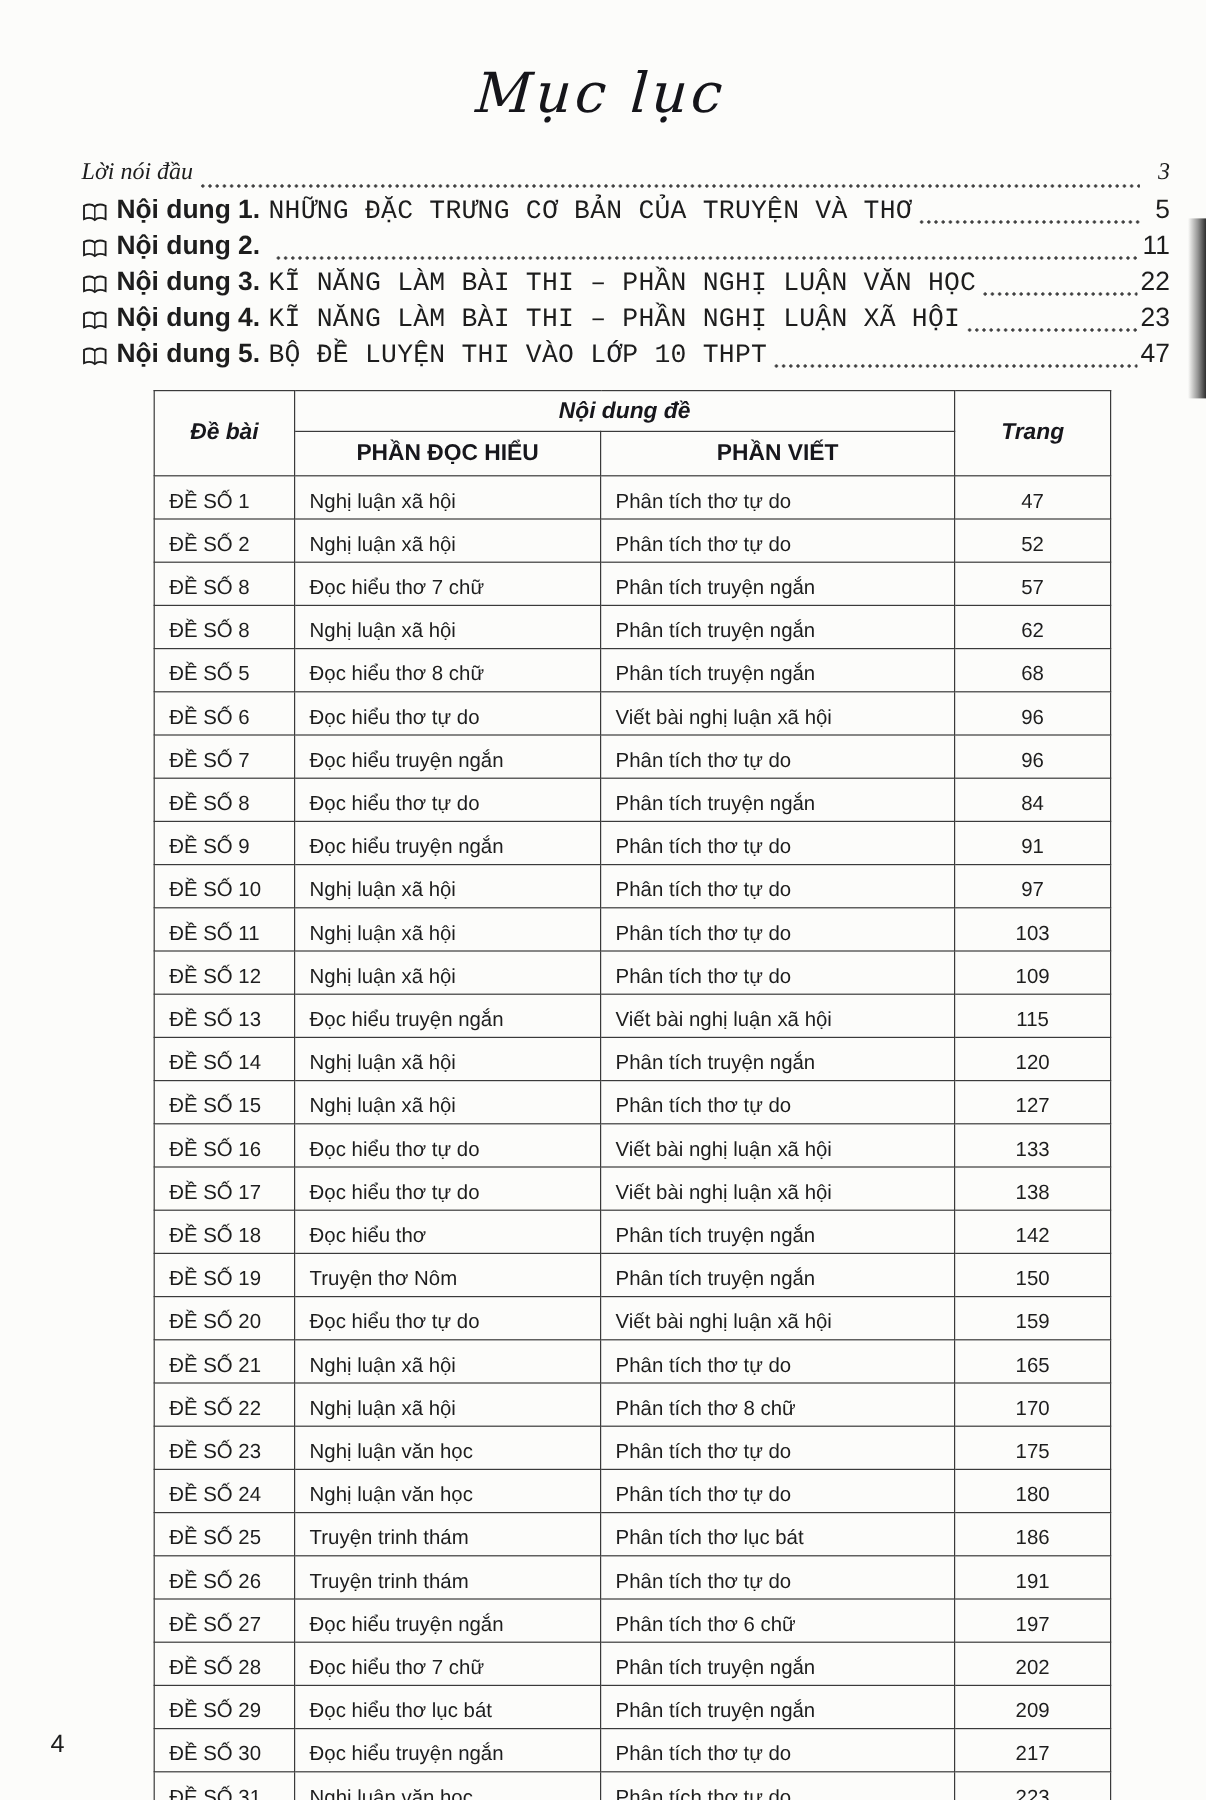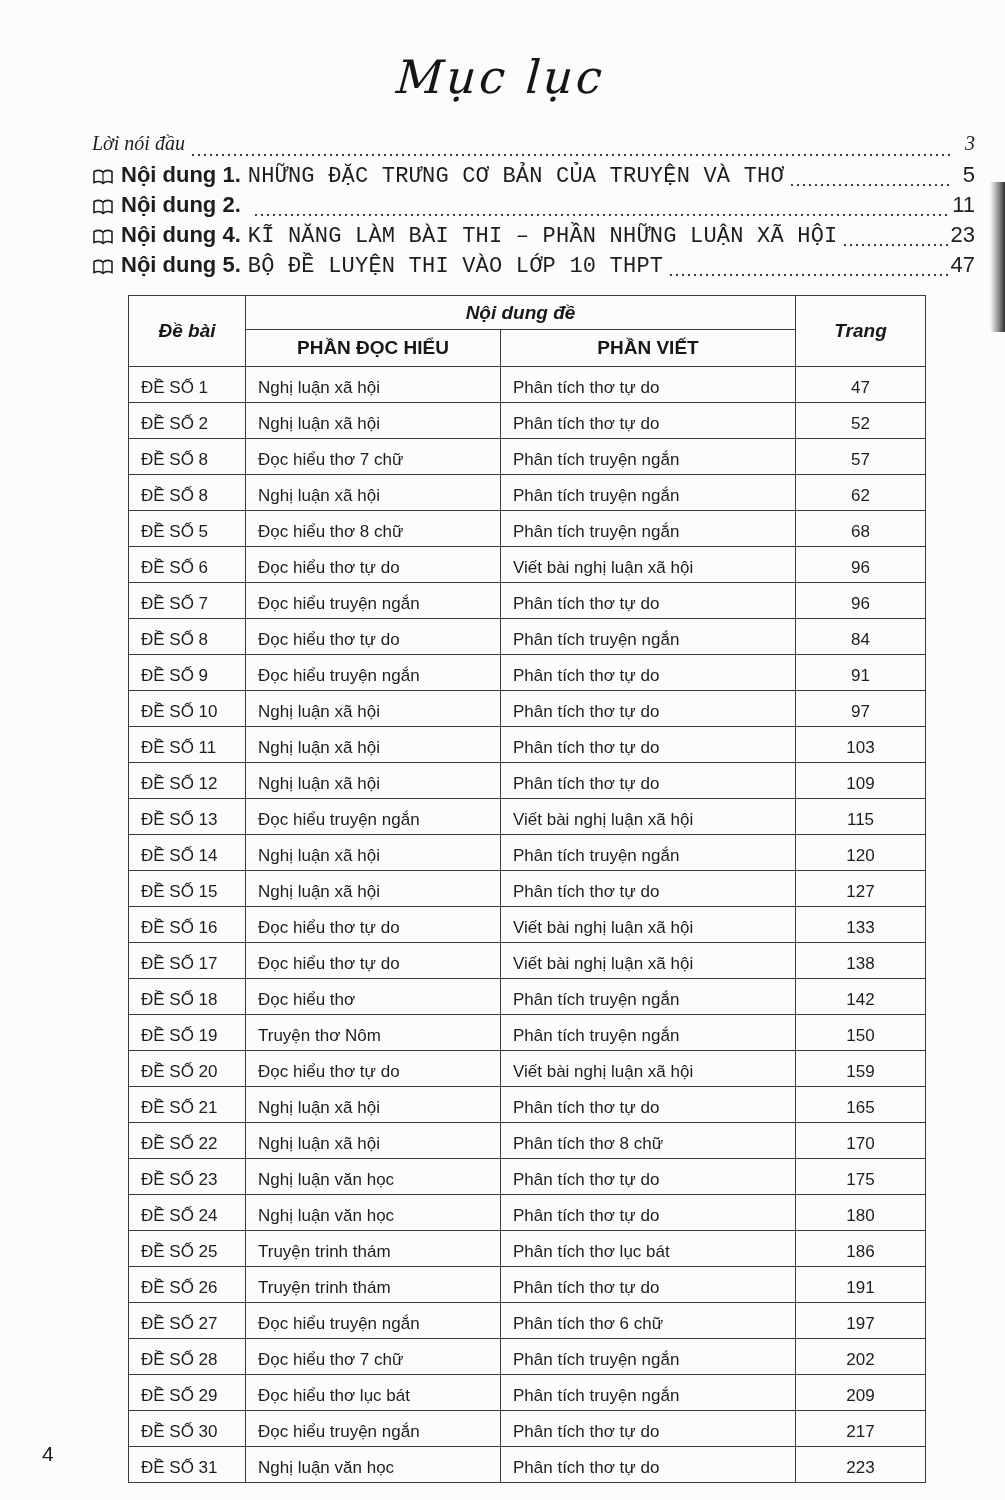--- a/index.html
+++ b/index.html
@@ -1,19 +1,19 @@
 <!DOCTYPE html>
 <html><head>
 <meta charset="utf-8">
 <style>
   html,body{margin:0;padding:0;}
   body{background:#d9d9d9;font-family:"Liberation Sans",sans-serif;}
   .page{position:relative;width:1005px;height:1500px;margin:0 auto;background:#fcfcfa;color:#1d1d1d;overflow:hidden;}
   .title{padding-top:50px;text-align:center;font-family:"DejaVu Serif",serif;font-style:italic;font-size:46px;color:#15151a;letter-spacing:3px;transform:skewX(-4deg);}
-  .toc{margin:28px 30px 0 92px;}
+  .toc{margin:28px 30px 0 68px;}
   .toc-line{display:flex;align-items:baseline;height:30px;font-size:22px;}
   .toc-line.intro{font-family:"Liberation Serif",serif;font-style:italic;font-size:20px;}
   .toc-icon{align-self:center;width:24px;flex:0 0 24px;margin-right:5px;}
   .toc-icon svg{display:block;}
   .toc-prefix{font-weight:bold;white-space:nowrap;margin-right:7px;}
   .toc-label{white-space:nowrap;letter-spacing:0.2px;font-family:Liberation Mono, monospace;}
   .dots{flex:1;height:6px;align-self:flex-end;margin:0 3px 4px 5px;
         background-image:radial-gradient(circle,#3c3c3c 1.1px,transparent 1.5px);
         background-size:6px 6px;background-repeat:repeat-x;background-position:0 100%;}
   .toc-page{min-width:22px;text-align:right;}
@@ -66,22 +66,34 @@
         <span class="dots"></span>
         <span class="toc-page">11</span>
       </div>
       <div class="toc-line">
         <span class="toc-icon">
           <svg width="22" height="17" viewBox="0 0 24 18">
             <path d="M2.2 2.5 C6 0.8 10 1.2 12 3.2 C14 1.2 18 0.8 21.8 2.5 L21.8 14.5 C18 13 14 13.4 12 15.4 C10 13.4 6 13 2.2 14.5 Z" fill="none" stroke="#1d1d1d" stroke-width="1.7"></path>
             <path d="M12 3.2 L12 15.4" stroke="#1d1d1d" stroke-width="1.3"></path>
           </svg>
         </span>
+        <span class="toc-prefix">Nội dung 3.</span>
+        <span class="toc-label">KĨ NĂNG LÀM BÀI THI – PHẦN NGHỊ LUẬN VĂN HỌC</span>
+        <span class="dots"></span>
+        <span class="toc-page">22</span>
+      </div>
+      <div class="toc-line">
+        <span class="toc-icon">
+          <svg width="22" height="17" viewBox="0 0 24 18">
+            <path d="M2.2 2.5 C6 0.8 10 1.2 12 3.2 C14 1.2 18 0.8 21.8 2.5 L21.8 14.5 C18 13 14 13.4 12 15.4 C10 13.4 6 13 2.2 14.5 Z" fill="none" stroke="#1d1d1d" stroke-width="1.7"></path>
+            <path d="M12 3.2 L12 15.4" stroke="#1d1d1d" stroke-width="1.3"></path>
+          </svg>
+        </span>
         <span class="toc-prefix">Nội dung 4.</span>
-        <span class="toc-label">KĨ NĂNG LÀM BÀI THI – PHẦN NHỮNG LUẬN XÃ HỘI</span>
+        <span class="toc-label">KĨ NĂNG LÀM BÀI THI – PHẦN NGHỊ LUẬN XÃ HỘI</span>
         <span class="dots"></span>
         <span class="toc-page">23</span>
       </div>
       <div class="toc-line">
         <span class="toc-icon">
           <svg width="22" height="17" viewBox="0 0 24 18">
             <path d="M2.2 2.5 C6 0.8 10 1.2 12 3.2 C14 1.2 18 0.8 21.8 2.5 L21.8 14.5 C18 13 14 13.4 12 15.4 C10 13.4 6 13 2.2 14.5 Z" fill="none" stroke="#1d1d1d" stroke-width="1.7"></path>
             <path d="M12 3.2 L12 15.4" stroke="#1d1d1d" stroke-width="1.3"></path>
           </svg>
         </span>

